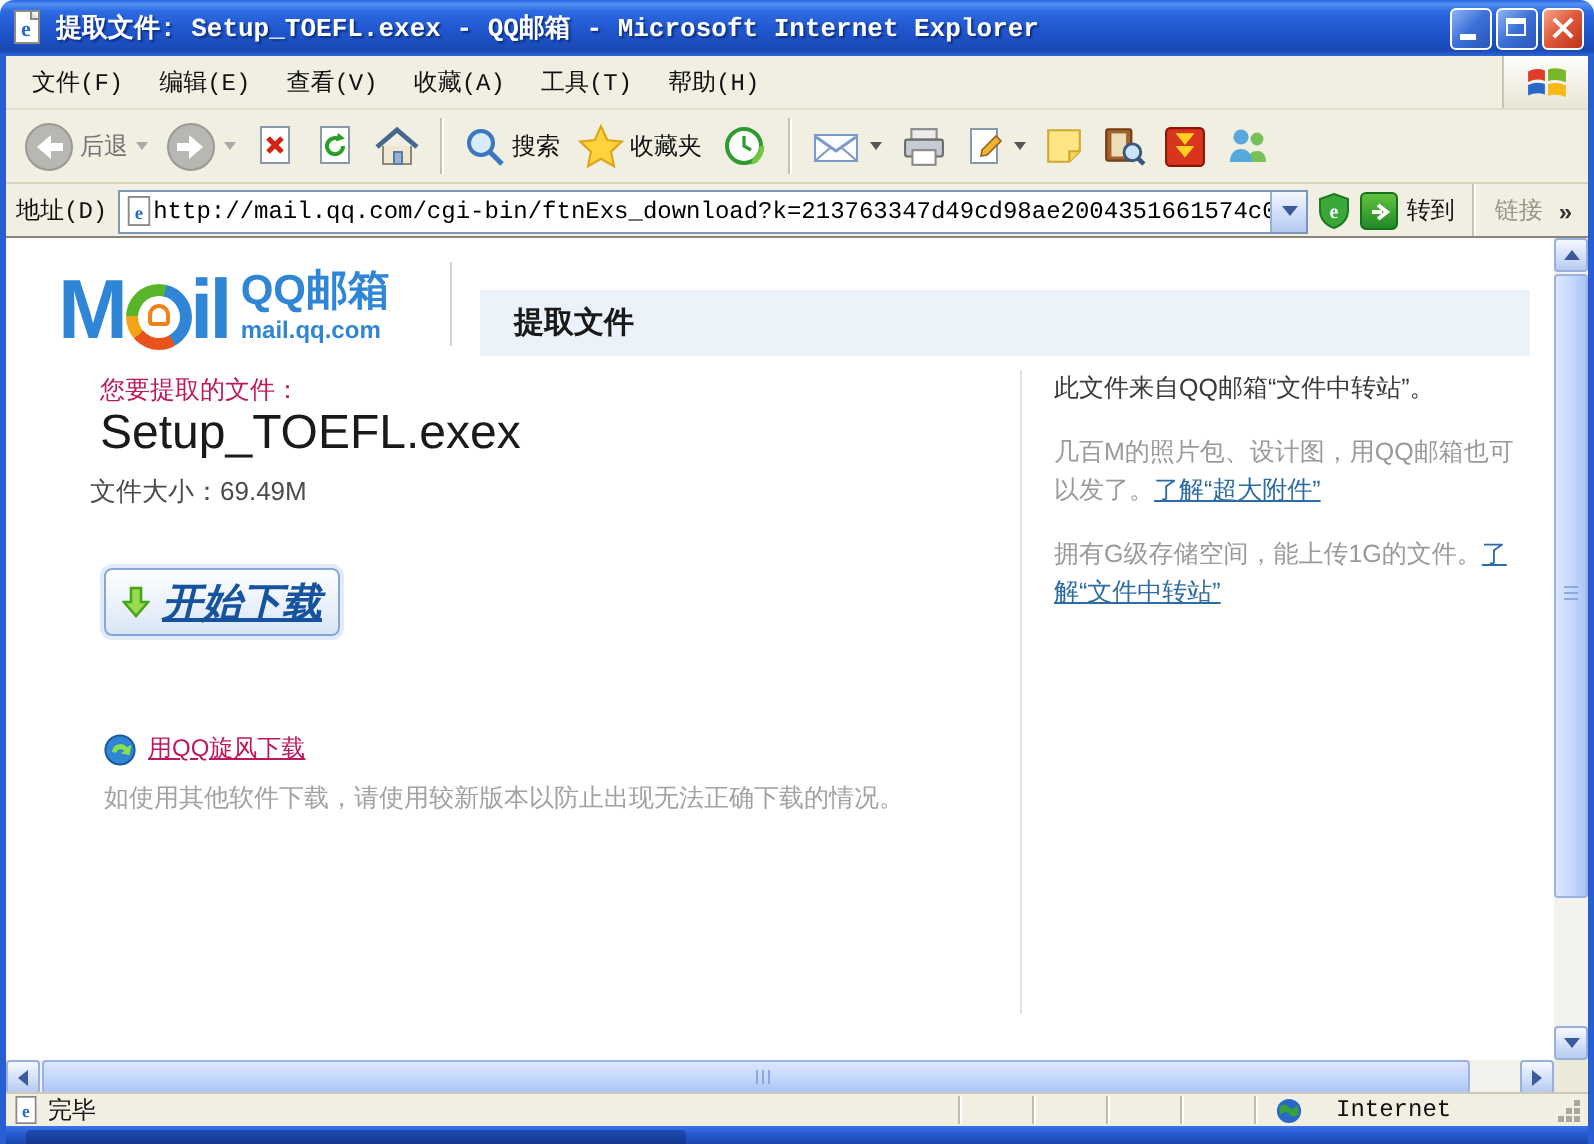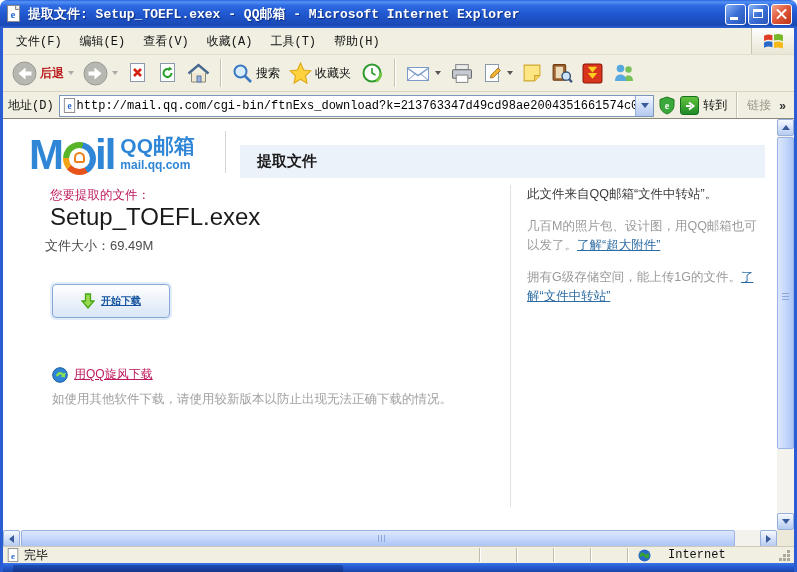--- a/index.html
+++ b/index.html
@@ -32,21 +32,21 @@
     position:relative;padding-left:4px;}
   .menu-item{padding:4px 9px;font-size:12px;color:#111;}
   .flagbox{position:absolute;right:0;top:0;bottom:0;width:42px;border-left:1px solid #c8c4b0;
     display:flex;align-items:center;justify-content:center;
     background:linear-gradient(180deg,#fefefc,#e9e6d5);}
 
   .toolbar{height:36px;display:flex;align-items:center;border-bottom:1px solid #d8d4c0;
     padding:0 6px;gap:3px;}
   .tbtn{display:flex;align-items:center;gap:3px;padding:2px 3px;}
   .tb-label{font-size:12px;color:#111;}
-  .tb-label.dis{color:#b91c1c;font-weight:bold;}
+  .tb-label.dis{color:#737373;}
   .tb-sep{width:1px;height:28px;background:#c6c2ae;border-right:1px solid #fff;margin:0 4px;}
   .dd3{width:0;height:0;border-left:3px solid transparent;border-right:3px solid transparent;
     border-top:4px solid #555;margin-left:1px;}
   .dd3.dis{border-top-color:#aaa;}
 
   .addressbar{height:27px;display:flex;align-items:center;padding:0 5px;gap:5px;}
   .addr-label{font-size:12px;color:#111;white-space:nowrap;}
   .addr-input{flex:1;height:22px;background:#fff;border:1px solid #7a96b8;box-sizing:border-box;
     display:flex;align-items:center;padding-left:2px;min-width:0;}
   .addr-url{font-size:12px;color:#000;white-space:nowrap;overflow:hidden;flex:1;min-width:0;}
@@ -84,21 +84,21 @@
     font-weight:bold;font-size:15px;color:#191919;}
 
   
   .prompt{position:absolute;left:47px;top:68px;font-size:12.5px;color:#be185d;}
   .filename{position:absolute;left:47px;top:84px;font-size:24px;color:#1a1a1a;text-align:right;}
   .filesize{position:absolute;left:42px;top:118px;font-size:13px;color:#4c4c4c;}
   .dl-btn{position:absolute;left:49px;top:165px;width:118px;height:34px;box-sizing:border-box;
     display:flex;align-items:center;justify-content:center;gap:6px;
     background:linear-gradient(180deg,#ffffff,#eaf1fa 55%,#d8e6f6);
     border:1px solid #86a7d8;border-radius:4px;box-shadow:0 0 0 2px #e2ecf9,inset 0 1px 0 #fff;}
-  .dl-text{font-weight:bold;font-size:10px;color:#15539e;text-decoration:underline;}
+  .dl-text{font-weight:bold;font-size:20px;color:#15539e;text-decoration:underline;font-style:italic;}
   .xf-row{position:absolute;left:49px;top:247px;display:flex;align-items:center;gap:6px;}
   .xf-link{font-size:12px;color:#be185d;text-decoration:underline;}
   .note{position:absolute;left:49px;top:272px;font-size:12.5px;color:#a2a2a2;}
 
   
   .col-divider{position:absolute;left:507px;top:66px;width:1px;height:322px;background:#e2e2e2;}
   .sidebar{position:absolute;left:524px;top:66px;width:242px;font-size:12.5px;line-height:19px;}
   .r-origin{color:#3a3a3a;margin:0 0 13px 0;}
   .r-para{color:#9a9a9a;margin:0 0 13px 0;}
   .r-link{color:#2e6da4;text-decoration:underline;}

